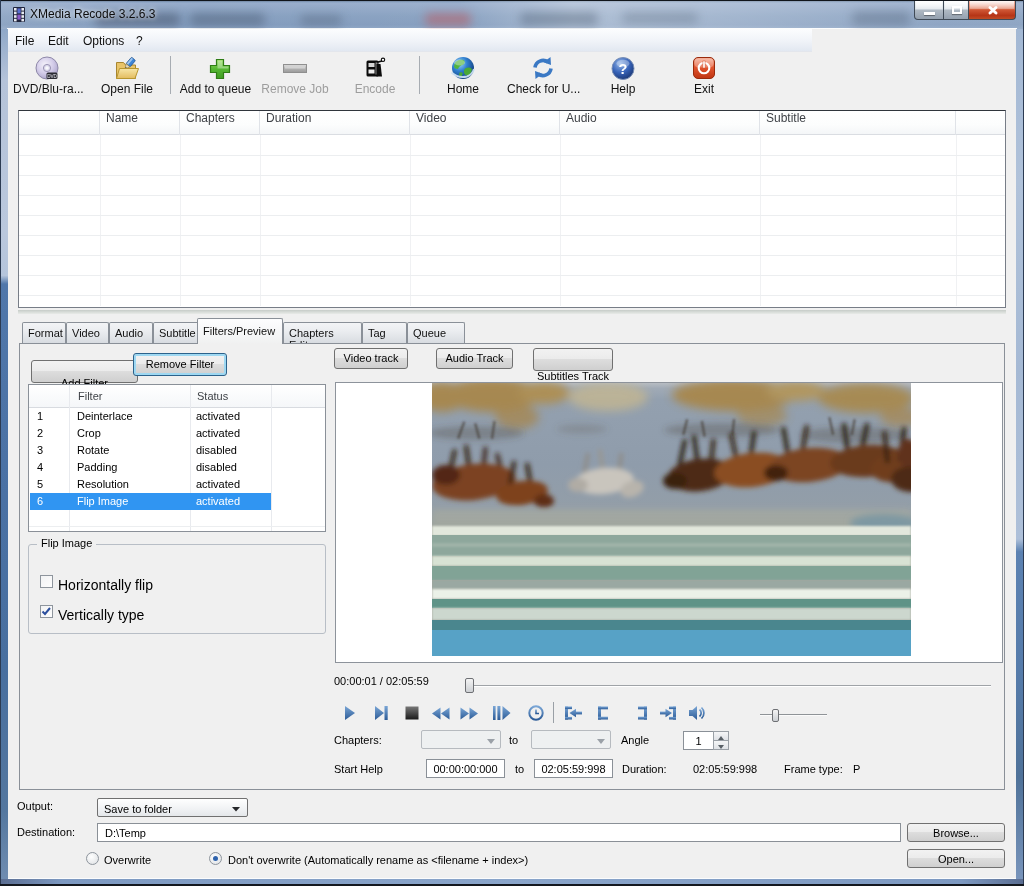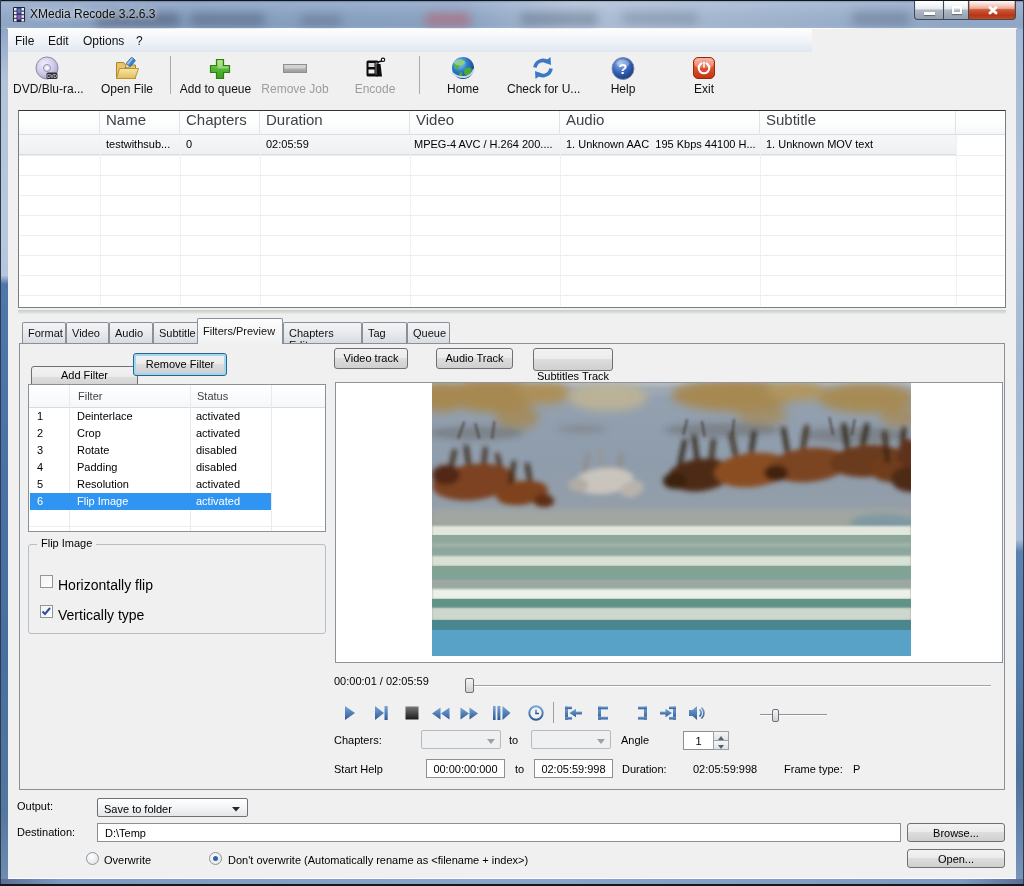--- a/index.html
+++ b/index.html
@@ -35,21 +35,21 @@
 #client{left:8px;top:29px;width:1008px;height:849px;background:#f0f0f0}
 #menubar{left:0;top:0;width:804px;height:23px;background:linear-gradient(180deg,#fcfdfe 0%,#f0f3f8 55%,#e2e8f1 100%);border-bottom:1px solid #e3e6ec}
 .mi{position:absolute;top:5px;font-size:12px;color:#111}
 .tsep{position:absolute;width:1px;background:#a7acb2}
 .tlabel{position:absolute;font-size:12px;color:#111;text-align:center;white-space:nowrap}
 .tlabel.dis{color:#9d9d9d}
 
 #list{left:10px;top:81px;width:988px;height:198px;background:#fff;border:1px solid #777d87;border-top:1px solid #30353c}
 #lhead{position:absolute;left:0;top:0;width:986px;height:24px;background:linear-gradient(180deg,#ffffff 0%,#fcfdfd 60%,#f4f6f8 100%);border-bottom:1px solid #dadde2}
 .hcol{position:absolute;top:0;height:24px;border-right:1px solid #e0e3e8;}
-.hcol span{position:absolute;left:6px;top:0;font-size:15px;color:#3f4247}
+.hcol span{position:absolute;left:6px;top:0;font-size:12px;color:#3f4247}
 .vline{position:absolute;top:24px;height:171px;width:1px;background:#f0f1f3}
 .hline{position:absolute;left:0;width:986px;height:1px;background:#eceef0}
 #row1{position:absolute;left:0;top:24px;width:937px;height:20px;background:linear-gradient(180deg,#f6f7f8,#eef0f2);border-bottom:1px solid #d9dcdf}
 .rc{position:absolute;top:3px;font-size:11px;color:#000;white-space:nowrap}
 
 .tab{position:absolute;top:293px;height:21px;background:linear-gradient(180deg,#f3f4f6 0%,#ebedf0 40%,#d8dce1 100%);border:1px solid #8a9098;border-bottom:none;border-radius:2px 2px 0 0;font-size:11px;color:#101010;padding:4px 0 0 5px}
 #tabactive{top:289px;height:26px;background:linear-gradient(180deg,#fdfdfe 0%,#f4f5f6 70%,#f0f0f0 100%);z-index:3;border-radius:2px 2px 0 0}
 #tabpage{left:11px;top:314px;width:986px;height:447px;background:#f0f0f0;border:1px solid #8a9098}
 
 .btn{position:absolute;border:1px solid #707070;border-radius:3px;background:linear-gradient(180deg,#f2f2f2 0%,#ebebeb 49%,#dddddd 50%,#cfcfcf 100%);font-size:11px;text-align:center;color:#000}
@@ -280,28 +280,20 @@
       <div class="hcol" style="left:391px;width:150px">
           <span>Video</span>
         </div>
       <div class="hcol" style="left:541px;width:200px">
           <span>Audio</span>
         </div>
       <div class="hcol" style="left:741px;width:196px">
           <span>Subtitle</span>
         </div>
     </div>
-    <div id="row1">
-      <div class="rc" style="left:87px">testwithsub...</div>
-      <div class="rc" style="left:167px">0</div>
-      <div class="rc" style="left:247px">02:05:59</div>
-      <div class="rc" style="left:395px">MPEG-4 AVC / H.264 200....</div>
-      <div class="rc" style="left:547px">1. Unknown AAC&nbsp; 195 Kbps 44100 H...</div>
-      <div class="rc" style="left:747px">1. Unknown MOV text</div>
-    </div>
     <div class="vline" style="left:81px"></div>
       <div class="vline" style="left:161px"></div>
       <div class="vline" style="left:241px"></div>
       <div class="vline" style="left:391px"></div>
       <div class="vline" style="left:541px"></div>
       <div class="vline" style="left:741px"></div>
       <div class="vline" style="left:937px"></div>
     <div class="hline" style="top:44px"></div>
       <div class="hline" style="top:64px"></div>
       <div class="hline" style="top:84px"></div>
@@ -314,24 +306,24 @@
 
   <div class="a" style="left:10px;top:281px;width:988px;height:4px;background:linear-gradient(180deg,#c6ccc8,#e8ebe8)"></div>
 
   <div class="tab" style="left:14px;width:44px">Format</div>
   <div class="tab" style="left:58px;width:43px">Video</div>
   <div class="tab" style="left:101px;width:44px">Audio</div>
   <div class="tab" style="left:145px;width:46px">Subtitle</div>
   <div class="tab" id="tabactive" style="left:189px;width:86px;padding-top:6px">Filters/Preview</div>
   <div class="tab" style="left:275px;width:79px">Chapters Editor</div>
   <div class="tab" style="left:354px;width:45px">Tag</div>
-  <div class="tab" style="left:399px;width:43px">Queue</div>
+  <div class="tab" style="left:399px;width:58px">Queue</div>
 
   <div class="a" id="tabpage">
-    <div class="btn" style="left:11px;top:22px;width:107px;height:23px;padding-top:2px">Add Filter</div>
+    <div class="btn" style="left:11px;top:16px;width:107px;height:23px;padding-top:16px">Add Filter</div>
     <div class="btn focus" style="left:113px;top:9px;width:94px;height:23px;padding-top:4px">Remove Filter</div>
     <div class="btn" style="left:314px;top:4px;width:74px;height:21px;padding-top:3px">Video track</div>
     <div class="btn" style="left:416px;top:4px;width:77px;height:21px;padding-top:3px">Audio Track</div>
     <div class="btn" style="left:513px;top:4px;width:80px;height:21px;padding-top:21px">Subtitles Track</div>
 
     <div class="a" id="ftable">
       <div id="fthead">
         <span style="position:absolute;left:49px;top:5px;color:#3f4247">Filter</span>
         <span style="position:absolute;left:168px;top:5px;color:#3f4247">Status</span>
       </div>

